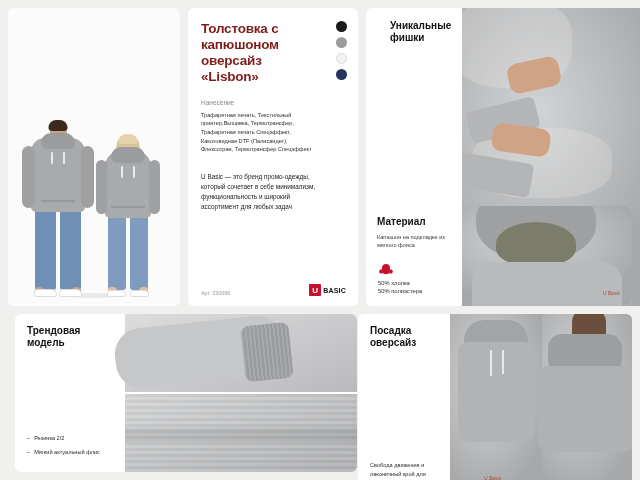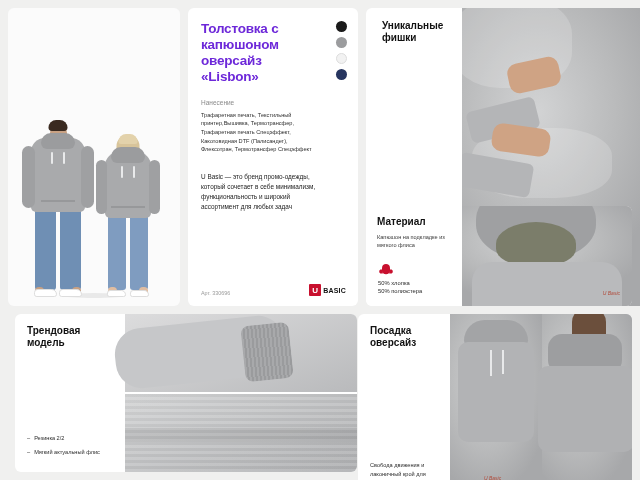--- a/index.html
+++ b/index.html
@@ -165,21 +165,21 @@
     transform: translateX(-50%);
     width: 64px; height: 5px;
     background: rgba(0,0,0,.07);
     border-radius: 50%;
   }
 
   
   .desc { grid-column: 2 / 3; grid-row: 1 / 2; padding: 13px 12px 10px 13px; }
   .title {
     font-size: 13.5px; font-weight: bold; line-height: 1.18;
-    color: #6d28d9; margin: 0 0 14px 0; letter-spacing: -.2px;
+    color: #7f1d1d; margin: 0 0 14px 0; letter-spacing: -.2px;
     max-width: 112px;
   }
   .sizes { font-size: 9px; color: #2a2a2a; margin-bottom: 18px; font-weight: 500;}
   .sublabel { font-size: 6.5px; color: #8a8a8a; margin-bottom: 5px; }
   .methods {
     font-size: 5.6px; line-height: 1.55; color: #2f2f2f;
     max-width: 118px; margin-bottom: 18px;
   }
   .brandtext {
     font-size: 6.4px; line-height: 1.58; color: #1c1c1c;
@@ -203,21 +203,21 @@
   .logo-txt { font-size: 7px; font-weight: bold; color: #111; letter-spacing: .2px;}
   .swatches {
     position: absolute; top: 13px; right: 11px;
     display: flex; flex-direction: column; gap: 5px;
   }
   .swatch { width: 11px; height: 11px; border-radius: 50%; }
 
   
   .features { grid-column: 3 / 5; grid-row: 1 / 2; padding: 0; }
   .feat-inner { display: flex; height: 100%; }
-  .feat-left { width: 96px; padding: 12px 9px 10px 16px; position: relative; }
+  .feat-left { width: 96px; padding: 12px 9px 10px 24px; position: relative; }
   .feat-right { flex: 1; position: relative; overflow: hidden; background: #c9cacb; }
   .card-head { font-size: 10px; font-weight: bold; color: #111; line-height: 1.2; }
   .bullets { position: absolute; bottom: 10px; left: 12px; right: 8px; }
   .bullet {
     display: flex; gap: 4px; font-size: 5.6px; line-height: 1.45;
     color: #2b2b2b; margin-bottom: 6px;
   }
   .bullet .dash { color: #111; }
   .photo-grey {
     position: absolute; inset: 0;

